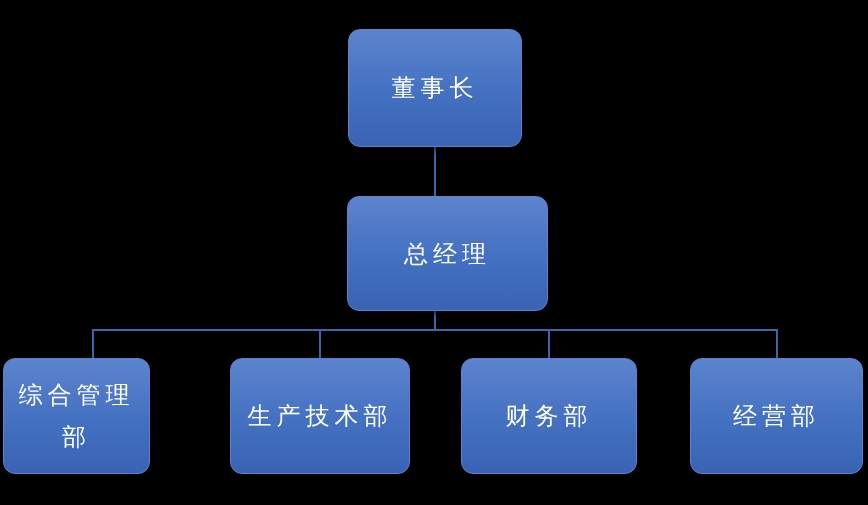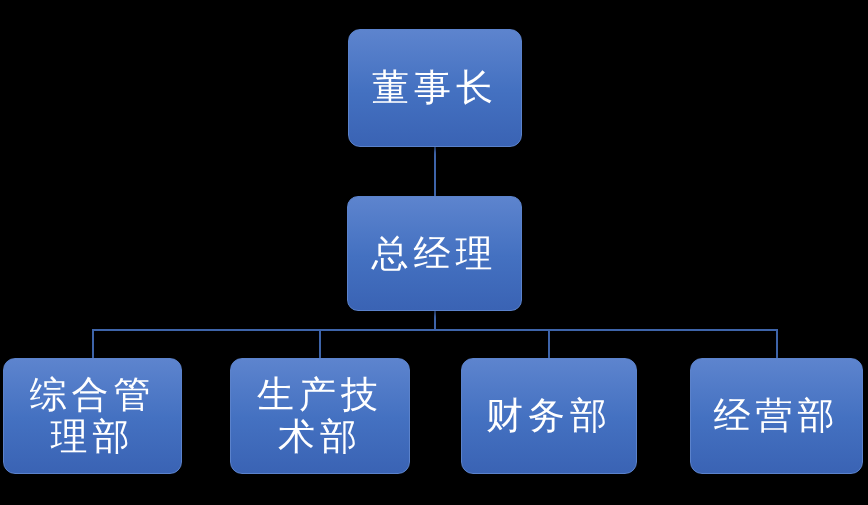--- a/index.html
+++ b/index.html
@@ -29,33 +29,33 @@
     align-items: center;
     justify-content: center;
     text-align: center;
     border-radius: 12px;
     background: linear-gradient(180deg,
       var(--box-gradient-top) 0%,
       var(--box-gradient-mid) 52%,
       var(--box-gradient-bottom) 100%);
     border: 1px solid var(--box-border);
     color: var(--text-color);
-    font-size: 37px;
+    font-size: 24px;
     line-height: 42px;
     letter-spacing: 5px;
     box-shadow: 2px 3px 5px rgba(0,0,0,0.55);
   }
   .node-label { display: block; width: 100%; }
 
   
   .node-chairman { left: 348px; top: 29px;  width: 174px; height: 118px; }
   
-  .node-gm       { left: 347px; top: 196px; width: 175px; height: 115px; border-radius: 11px; }
+  .node-gm       { left: 347px; top: 196px; width: 201px; height: 115px; }
   
-  .node-dept-1   { left: 3px;   top: 358px; width: 179px; height: 116px; padding: 0 12px; }
+  .node-dept-1   { left: 3px;   top: 358px; width: 147px; height: 116px; padding: 0 12px; }
   .node-dept-2   { left: 230px; top: 358px; width: 180px; height: 116px; padding: 0 14px; }
   .node-dept-3   { left: 461px; top: 358px; width: 176px; height: 116px; padding: 0 11px; }
   .node-dept-4   { left: 690px; top: 358px; width: 173px; height: 116px; padding: 12px 14px; }
 
   .connector {
     position: absolute;
     background: var(--connector-color);
   }
   .conn-v-chairman-gm { left: 434px; top: 147px; width: 2px; height: 49px; }
   .conn-v-gm-bus      { left: 434px; top: 311px; width: 2px; height: 19px; }

